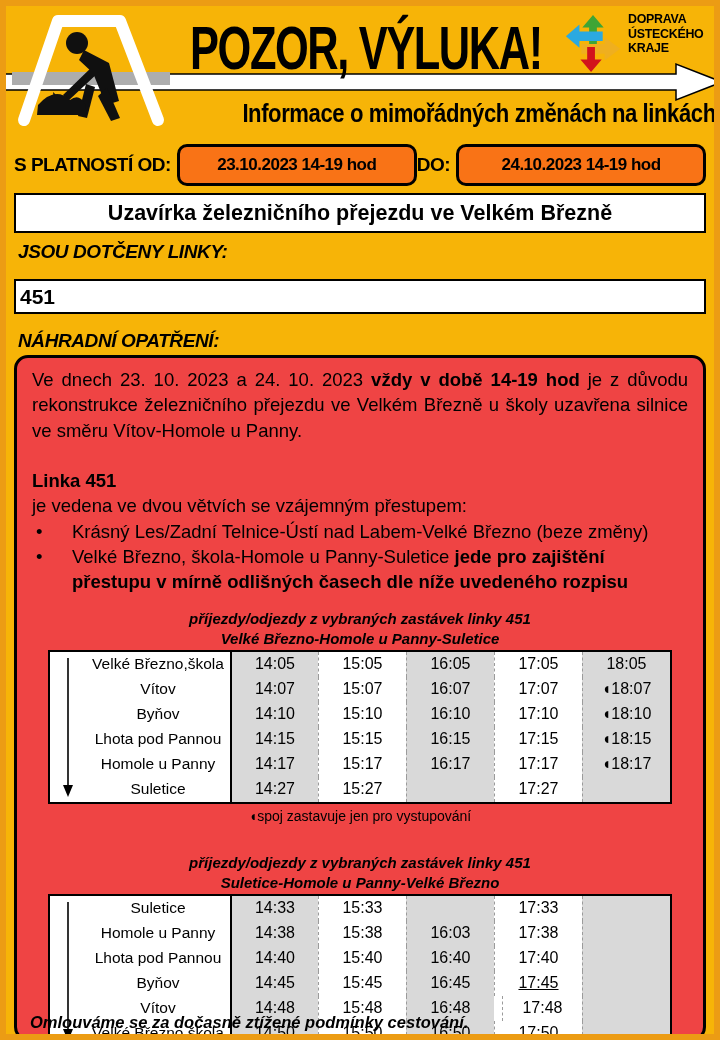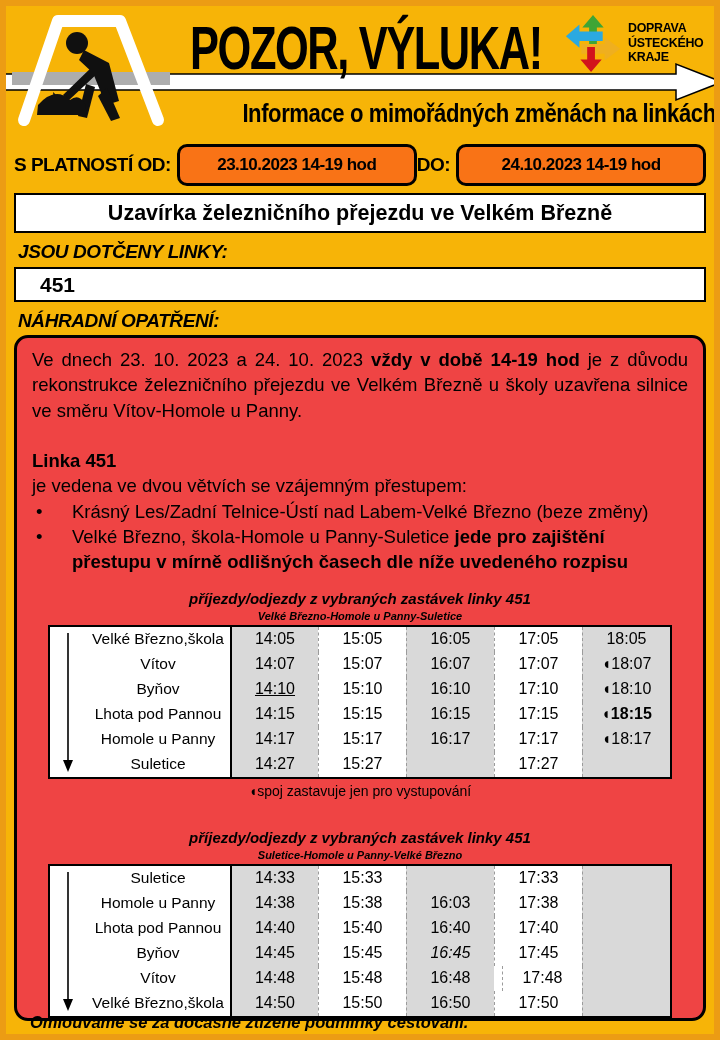--- a/index.html
+++ b/index.html
@@ -6,56 +6,56 @@
   .page{width:720px;height:1040px;box-sizing:border-box;position:relative;
         background:#F7B407;border:6px solid #EC9C14;
         font-family:"Liberation Sans", sans-serif;color:#000;overflow:hidden;}
   
   .header{position:relative;height:132px;}
   .white-arrow{position:absolute;left:-6px;top:56px;}
   .sign-icon{position:absolute;left:0px;top:2px;z-index:3;}
   .pozor-title{position:absolute;left:184px;top:6px;z-index:2;white-space:nowrap;}
   .pozor-title span{display:inline-block;font-size:62px;font-weight:800;
         letter-spacing:-2px;transform:scaleX(0.70);transform-origin:0 50%;}
-  .duk-logo{position:absolute;right:4px;top:6px;display:flex;align-items:center;gap:4px;z-index:2;}
+  .duk-logo{position:absolute;right:4px;top:6px;display:flex;gap:4px;z-index:2;}
   .duk-text{font-size:13.5px;font-weight:700;line-height:1.08;letter-spacing:-0.3px;
         transform:scaleX(0.92);transform-origin:0 50%;}
   .subtitle{position:absolute;left:190px;right:2px;top:92px;text-align:center;}
   .subtitle span{display:inline-block;font-size:26px;font-weight:700;letter-spacing:-0.5px;
         white-space:nowrap;transform:scaleX(0.85);transform-origin:50% 50%;}
   
   .validity{display:flex;align-items:center;margin:6px 8px 0 8px;height:42px;}
   .v-label{font-size:19px;font-weight:700;letter-spacing:-0.5px;white-space:nowrap;}
   .v-box{background:#f97316;border:3px solid #000;border-radius:10px;height:36px;
         display:flex;align-items:center;justify-content:center;
         font-size:17px;font-weight:700;letter-spacing:-0.5px;white-space:nowrap;text-align:right;}
   .v-box.from{width:236px;margin-left:6px;}
   .v-box.to{width:246px;margin-left:6px;}
   .v-spacer{flex:1;}
   
   .event-title{margin:7px 8px 0 8px;background:#fff;border:2px solid #000;height:36px;
         display:flex;align-items:center;justify-content:center;
         font-size:21.5px;font-weight:700;}
   .section-label{margin:8px 0 2px 12px;font-size:19px;font-weight:700;letter-spacing:-0.4px;font-style:italic;}
-  .lines-box{margin:4px 8px;background:#fff;border:2px solid #000;height:31px;
-        display:flex;align-items:center;padding-left:24px;
+  .lines-box{margin:16px 8px;background:#fff;border:2px solid #000;height:31px;
+        display:flex;align-items:center;padding-left:4px;
         font-size:21px;font-weight:700;}
   
   .main-box{margin:3px 8px 0 8px;background:#ef4444;border:3px solid #000;border-radius:14px;
         height:686px;box-sizing:border-box;padding:9px 15px;}
   .body-text{font-size:18.5px;line-height:1.37;text-align:justify;}
   .b{font-weight:700;}
   .gap-line{height:25px;}
   .bullet{display:flex;font-size:18.5px;line-height:1.37;}
   .bullet .dot{width:36px;padding-left:4px;flex:none;}
   .bullet .txt{flex:1;}
   
   .tt-caption{margin-top:15px;text-align:center;font-size:15px;font-weight:700;font-style:italic;}
   .tt-caption.second{margin-top:30px;}
-  .tt-subcaption{margin-top:3px;text-align:center;font-size:11px;font-weight:700;font-style:italic;}
+  .tt-subcaption{margin-top:3px;text-align:center;font-size:15px;font-weight:700;font-style:italic;}
   .tt-grid{display:grid;grid-template-columns:36px 144px repeat(5,1fr);grid-auto-rows:25px;
         width:624px;margin:3px auto 0 auto;border:2px solid #000;background:#fff;box-sizing:border-box;}
   .cell{display:flex;align-items:center;justify-content:center;font-size:16px;}
   .cell.stop{font-size:15.5px;}
   .cell.time{border-left:1px dashed #9b9b9b;}
   .cell.time.first{border-left:2px solid #000;}
   .cell.shade{background:#D9D9D9;}
   .arrow-cell{display:flex;align-items:flex-start;justify-content:center;padding-top:3px;}
   .tt-footnote{margin-top:4px;text-align:center;font-size:14px;}
   
@@ -159,31 +159,31 @@
           <div class="cell time shade" style="grid-area: 1 / 5;">16:05</div>
           <div class="cell time" style="grid-area: 1 / 6;">17:05</div>
           <div class="cell time shade" style="grid-area: 1 / 7;">18:05</div>
           <div class="cell stop" style="grid-area: 2 / 2;">Vítov</div>
           <div class="cell time first shade" style="grid-area: 2 / 3;">14:07</div>
           <div class="cell time" style="grid-area: 2 / 4;">15:07</div>
           <div class="cell time shade" style="grid-area: 2 / 5;">16:07</div>
           <div class="cell time" style="grid-area: 2 / 6;">17:07</div>
           <div class="cell time shade" style="grid-area: 2 / 7;">◖18:07</div>
           <div class="cell stop" style="grid-area: 3 / 2;">Byňov</div>
-          <div class="cell time first shade" style="grid-area: 3 / 3; text-decoration: underline;">14:10</div>
+          <div class="cell time first shade" style="grid-area: 3 / 3;">14:10</div>
           <div class="cell time" style="grid-area: 3 / 4;">15:10</div>
           <div class="cell time shade" style="grid-area: 3 / 5;">16:10</div>
           <div class="cell time" style="grid-area: 3 / 6;">17:10</div>
           <div class="cell time shade" style="grid-area: 3 / 7;">◖18:10</div>
           <div class="cell stop" style="grid-area: 4 / 2;">Lhota pod Pannou</div>
           <div class="cell time first shade" style="grid-area: 4 / 3;">14:15</div>
           <div class="cell time" style="grid-area: 4 / 4;">15:15</div>
           <div class="cell time shade" style="grid-area: 4 / 5;">16:15</div>
           <div class="cell time" style="grid-area: 4 / 6;">17:15</div>
-          <div class="cell time shade" style="grid-area: 4 / 7; font-weight: bold;">◖18:15</div>
+          <div class="cell time shade" style="grid-area: 4 / 7;">◖18:15</div>
           <div class="cell stop" style="grid-area: 5 / 2;">Homole u Panny</div>
           <div class="cell time first shade" style="grid-area: 5 / 3;">14:17</div>
           <div class="cell time" style="grid-area: 5 / 4;">15:17</div>
           <div class="cell time shade" style="grid-area: 5 / 5;">16:17</div>
           <div class="cell time" style="grid-area: 5 / 6;">17:17</div>
           <div class="cell time shade" style="grid-area: 5 / 7;">◖18:17</div>
           <div class="cell stop" style="grid-area: 6 / 2;">Suletice</div>
           <div class="cell time first shade" style="grid-area: 6 / 3;">14:27</div>
           <div class="cell time" style="grid-area: 6 / 4;">15:27</div>
           <div class="cell time shade" style="grid-area: 6 / 5;"></div>
@@ -217,22 +217,22 @@
           <div class="cell time shade" style="grid-area: 2 / 7;"></div>
           <div class="cell stop" style="grid-area: 3 / 2;">Lhota pod Pannou</div>
           <div class="cell time first shade" style="grid-area: 3 / 3;">14:40</div>
           <div class="cell time" style="grid-area: 3 / 4;">15:40</div>
           <div class="cell time shade" style="grid-area: 3 / 5;">16:40</div>
           <div class="cell time" style="grid-area: 3 / 6;">17:40</div>
           <div class="cell time shade" style="grid-area: 3 / 7;"></div>
           <div class="cell stop" style="grid-area: 4 / 2;">Byňov</div>
           <div class="cell time first shade" style="grid-area: 4 / 3;">14:45</div>
           <div class="cell time" style="grid-area: 4 / 4;">15:45</div>
-          <div class="cell time shade" style="grid-area: 4 / 5; font-style: italic;">16:45</div>
-          <div class="cell time" style="grid-area: 4 / 6;">17:45</div>
+          <div class="cell time shade" style="grid-area: 4 / 5;">16:45</div>
+          <div class="cell time" style="grid-area: 4 / 6; text-decoration: underline;">17:45</div>
           <div class="cell time shade" style="grid-area: 4 / 7;"></div>
           <div class="cell stop" style="grid-area: 5 / 2;">Vítov</div>
           <div class="cell time first shade" style="grid-area: 5 / 3;">14:48</div>
           <div class="cell time" style="grid-area: 5 / 4;">15:48</div>
           <div class="cell time shade" style="grid-area: 5 / 5;">16:48</div>
           <div class="cell time" style="grid-area: 5 / 6; margin-left: 8px;">17:48</div>
           <div class="cell time shade" style="grid-area: 5 / 7;"></div>
           <div class="cell stop" style="grid-area: 6 / 2;">Velké Březno,škola</div>
           <div class="cell time first shade" style="grid-area: 6 / 3;">14:50</div>
           <div class="cell time" style="grid-area: 6 / 4;">15:50</div>

